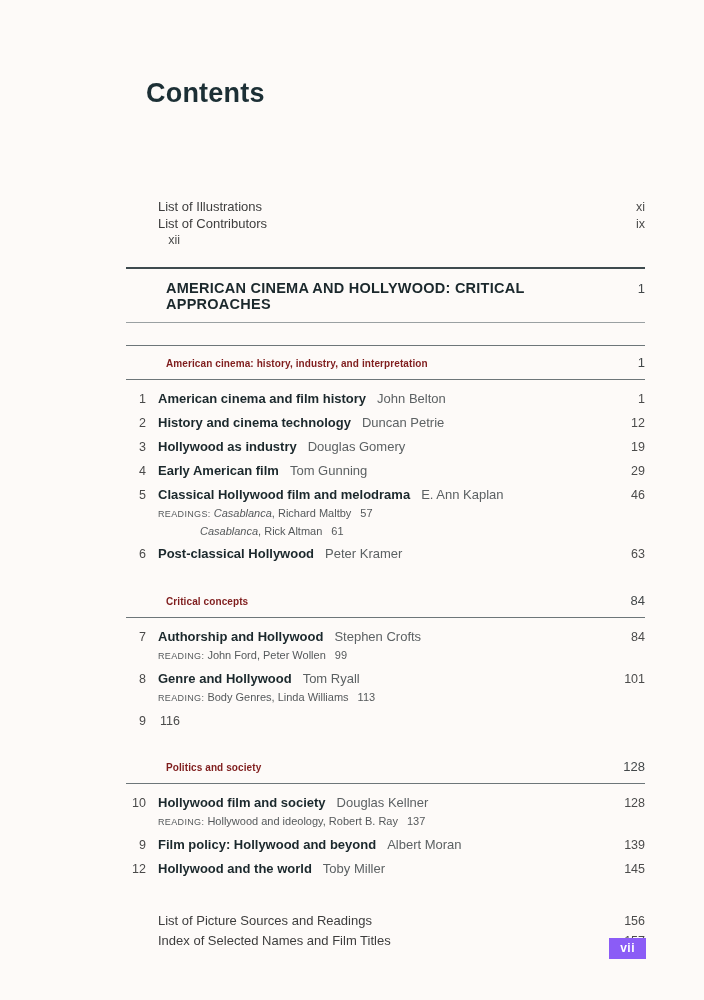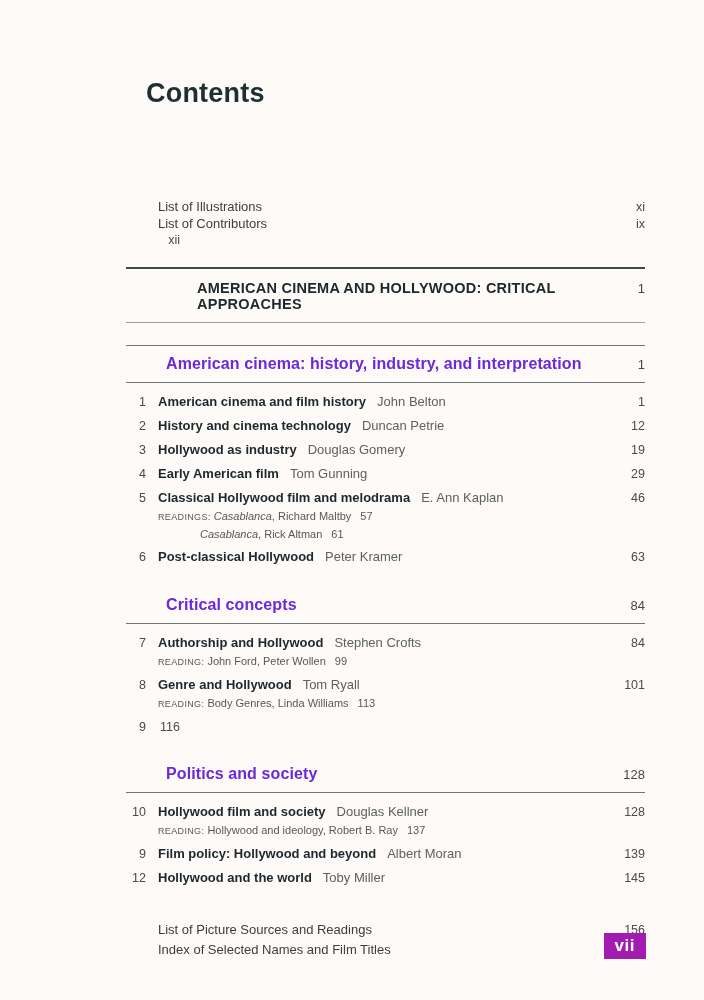--- a/index.html
+++ b/index.html
@@ -99,21 +99,20 @@
   .rule-thin {
     border-top: 1px solid #9aa0a2;
     width: 100%;
   }
   .rule-mid {
     border-top: 1px solid #6d7679;
     width: 100%;
   }
   .part-row {
     padding: 11px 0 10px 0;
-    gap: 31px;
   }
   .part-row .body-col {
     font-size: 14.5px;
     font-weight: bold;
     letter-spacing: 0.25px;
     color: #1b282c;
     padding-left: 20px;
   }
   .part-row .pageno {
     font-size: 13px;
@@ -121,23 +120,23 @@
   }
 
   
   .section-block {
     margin-top: 22px;
   }
   .section-row {
     padding: 9px 0 9px 0;
   }
   .section-row .body-col {
-    font-size: 16px;
-    font-weight: bold;
-    color: #6d28d9;
+    font-size: 10px;
+    font-weight: bold;
+    color: #7f1d1d;
     letter-spacing: 0.1px;
     padding-left: 20px;
   }
   .section-row .pageno {
     font-size: 13px;
     color: #43484a;
   }
 
   
   .chapters {
@@ -195,23 +194,23 @@
   .backmatter .body-col {
     font-size: 13px;
     color: #3d3d3d;
   }
 
   
   .folio {
     position: absolute;
     right: 58px;
     bottom: 41px;
-    background: #a21caf;
+    background: #8b5cf6;
     color: #ffffff;
-    font-size: 17px;
+    font-size: 12px;
     font-weight: bold;
     letter-spacing: 0.5px;
     padding: 4px 11px 5px 11px;
     line-height: 1;
   }
 </style>
 </head>
 <body>
 
 <div class="page">

